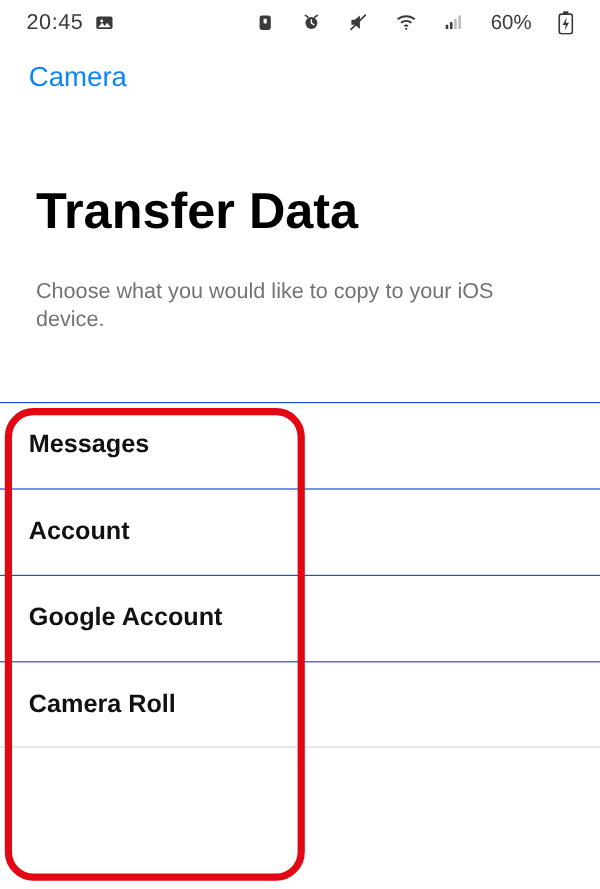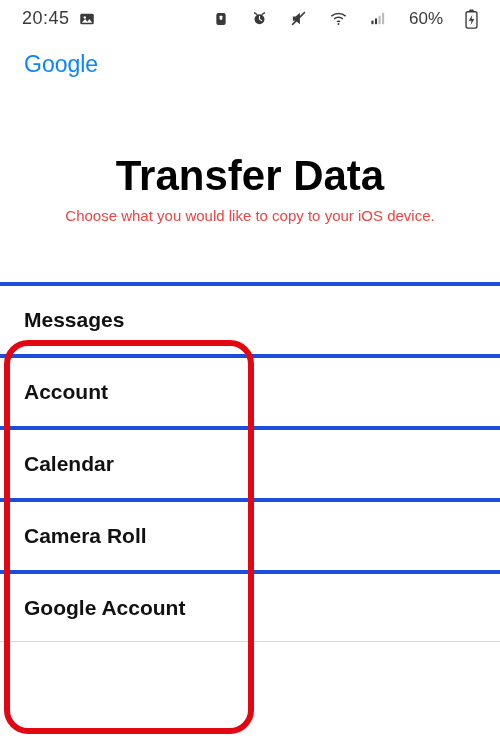--- a/index.html
+++ b/index.html
@@ -8,26 +8,26 @@
 
   .status-bar { display: flex; justify-content: space-between; align-items: center; padding: 8px 22px 4px 22px; font-size: 18px; color: #3a3a3a; }
   .status-left { display: flex; align-items: center; gap: 8px; }
   .status-right { display: flex; align-items: center; gap: 22px; }
   .status-time { font-weight: 400; letter-spacing: 0.5px; }
   .ic { display: inline-flex; align-items: center; }
 
   .nav { padding: 18px 24px 0 24px; }
   .cancel { color: #0a84ff; font-size: 23px; font-weight: 400; background: none; border: none; cursor: pointer; }
 
-  .hero { text-align: center; padding: 74px 30px 0 30px; }
+  .hero { padding: 74px 30px 0 30px; }
   .title { font-size: 42px; font-weight: 800; letter-spacing: 0; }
-  .subtitle { font-size: 15px; color: #ef4444; margin-top: 6px; line-height: 1.35; }
+  .subtitle { font-size: 18px; color: #737373; margin-top: 30px; line-height: 1.35; }
 
   .list { margin-top: 56px; }
-  .row { display: flex; align-items: center; height: 72px; padding: 12px 24px; border-top: 4px solid #1d4ed8; font-size: 21px; font-weight: 700; color: #111; cursor: pointer; background: #fff; }
+  .row { display: flex; align-items: center; height: 72px; padding: 12px 24px; border-top: 1px solid #1d4ed8; font-size: 21px; font-weight: 700; color: #111; cursor: pointer; background: #fff; }
   .row:last-child { border-bottom: 1px solid #d9d9d9; }
 
   .annot { position: absolute; top: 340px; left: 4px; width: 250px; height: 394px; border: 6px solid #e30613; border-radius: 24px; pointer-events: none; }
 </style>
 </head>
 <body>
 
 <div class="screen">
 
   <div class="status-bar">
@@ -82,41 +82,38 @@
         <svg width="13" height="20" viewBox="0 0 14 22" fill="none">
             <rect x="1" y="3" width="12" height="18" rx="2" stroke="#3a3a3a" stroke-width="1.5"></rect>
             <rect x="4.5" y="0.5" width="5" height="2.5" rx="1" fill="#3a3a3a"></rect>
             <path d="M8 6l-4 7h3l-1 5 4-7H7l1-5z" fill="#3a3a3a"></path>
           </svg>
       </span>
     </div>
   </div>
 
   <div class="nav">
-    <button class="cancel">Google</button>
+    <button class="cancel">Camera</button>
   </div>
 
   <div class="hero">
     <h1 class="title">Transfer Data</h1>
     <p class="subtitle">Choose what you would like to copy to your iOS device.</p>
   </div>
 
   <div class="list">
     <div class="row">
       <span>Messages</span>
     </div>
     <div class="row">
       <span>Account</span>
     </div>
     <div class="row">
-      <span>Calendar</span>
+      <span>Google Account</span>
     </div>
     <div class="row">
       <span>Camera Roll</span>
-    </div>
-    <div class="row">
-      <span>Google Account</span>
     </div>
   </div>
 
   <div class="annot"></div>
 
 </div>
 
 </body></html>

